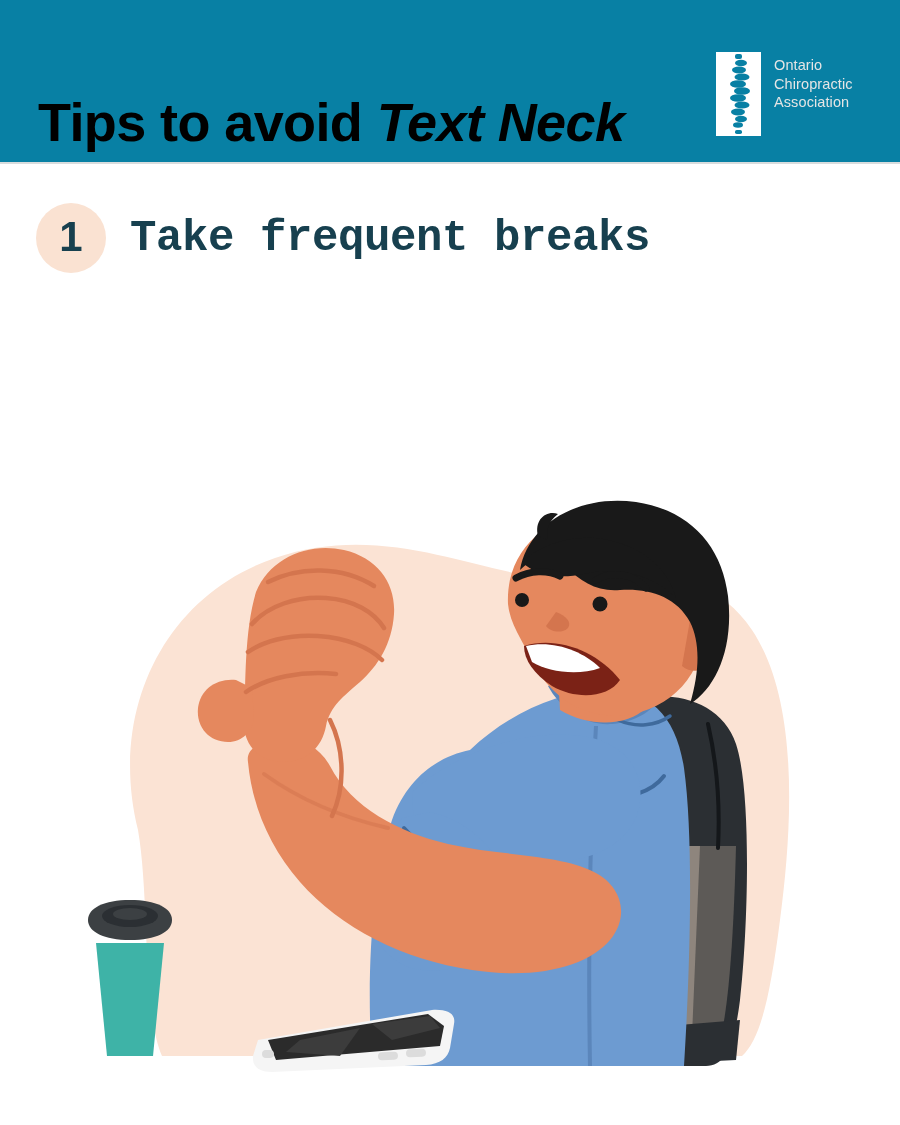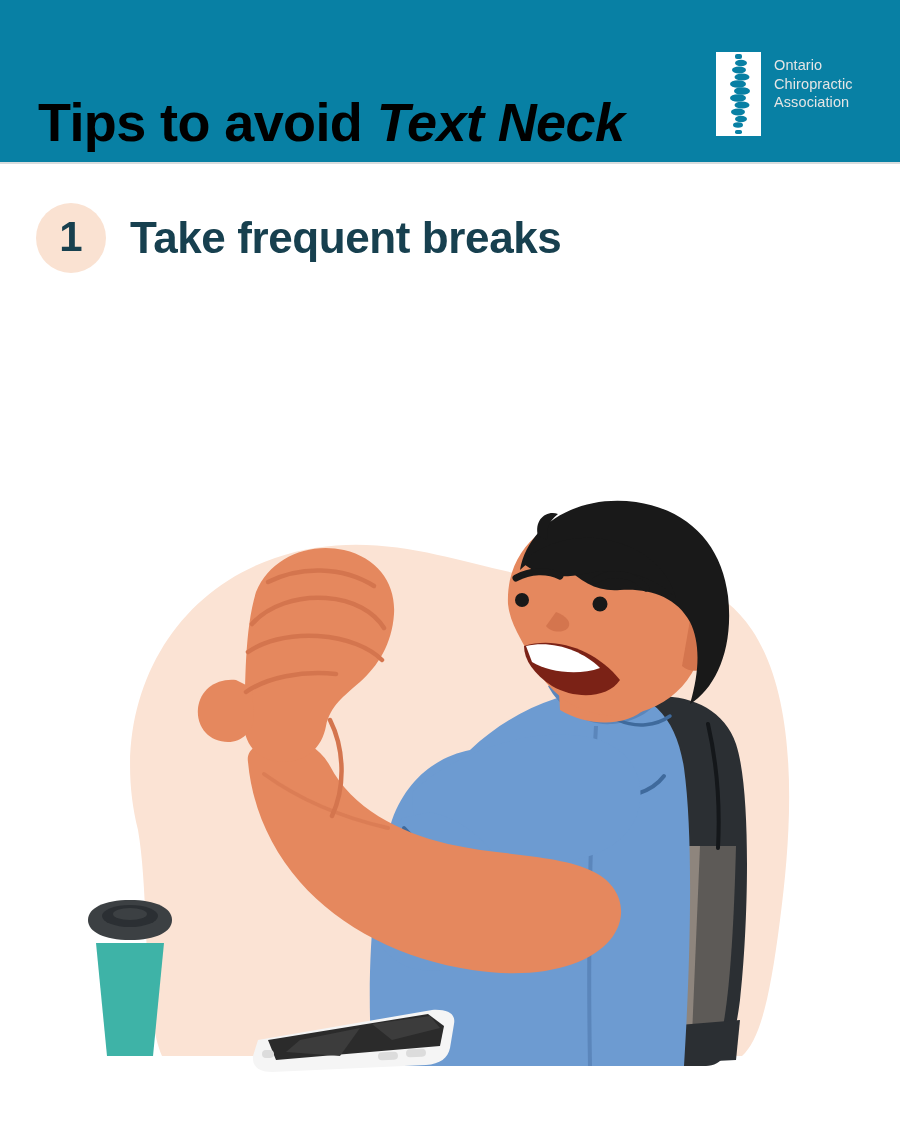--- a/index.html
+++ b/index.html
@@ -101,20 +101,21 @@
   }
   .tip-heading {
     margin-left:24px;
     font-size:44px;
     font-weight:700;
     color:#17404f;
     white-space:nowrap;
     font-stretch:condensed;
     letter-spacing:-0.4px;
     line-height:1;
+    font-family:Liberation Mono, monospace;
   }
 
   .tip-body {
     position:absolute;
     left:36px; top:293px;
     width:800px;
     font-size:43px;
     line-height:60px;
     color:#17404f;
     font-stretch:condensed;

